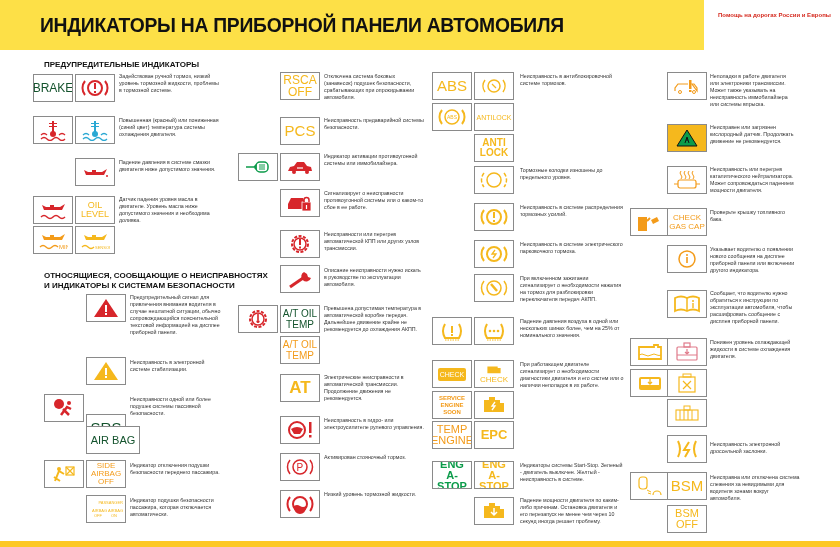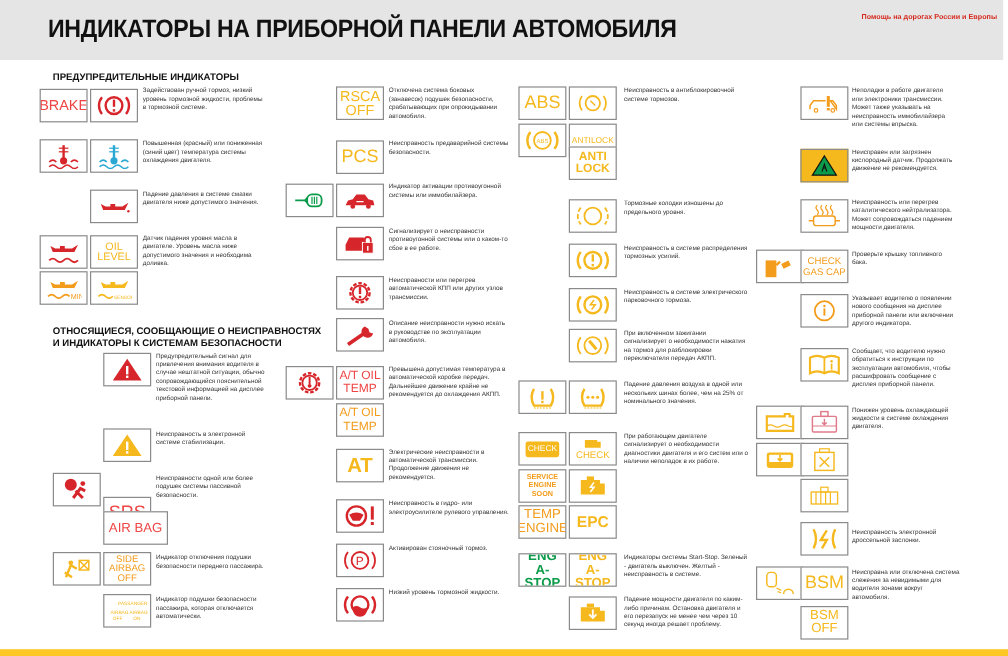--- a/index.html
+++ b/index.html
@@ -1,30 +1,30 @@
 <!DOCTYPE html>
 <html><head>
 <meta charset="utf-8">
 <style>
 *{box-sizing:border-box;margin:0;padding:0}
 body{width:840px;height:547px;background:#fff;font-family:"Liberation Sans",sans-serif;position:relative;overflow:hidden;color:#222}
-.header{position:absolute;left:0;top:0;width:836px;height:50px;background:#e5e5e5}
+.header{position:absolute;left:0;top:0;width:704px;height:50px;background:#fde047}
 .title{position:absolute;left:40px;top:13px;font-size:21px;font-weight:bold;color:#111;letter-spacing:-0.3px;transform:scaleX(0.92);transform-origin:left}
 .logo{position:absolute;left:728px;top:8px;width:110px}
 .logo-main{font-size:22px;font-weight:bold;color:#111;letter-spacing:-1px;line-height:22px;margin-left:22px}
 .logo-main .a{color:#d52a1f}
 .logo-sub{font-size:6px;color:#d52a1f;font-weight:bold;margin-top:4px;margin-left:-10px;white-space:nowrap}
 .footer{position:absolute;left:0;bottom:0;width:840px;height:6px;background:#fdc826}
 .sec{position:absolute;font-size:8px;font-weight:bold;color:#111;line-height:10px}
 .box{position:absolute;width:40px;height:28px;border:1px solid #8a8a8a;background:#fff;display:flex;align-items:center;justify-content:center;text-align:center;overflow:hidden}
 .box.t{font-size:12px;line-height:12px}
 .box.t.big{font-size:15px}
 .box.t.sm{font-size:9px;line-height:9px}
 .box.t.xs{font-size:6px;line-height:7px;font-weight:bold}
-.red{color:#ef4444}.yel{color:#f5b81d}.org{color:#f39b1a}.grn{color:#0c9b4a}
+.red{color:#14532d}.yel{color:#f5b81d}.org{color:#f39b1a}.grn{color:#0c9b4a}
 .desc{position:absolute;font-size:5.3px;line-height:7px;color:#333;width:118px}
 .box svg{width:30px;height:22px}
 </style>
 </head>
 <body>
 
 <div class="header">
   <div class="title">ИНДИКАТОРЫ НА ПРИБОРНОЙ ПАНЕЛИ АВТОМОБИЛЯ</div>
   <div class="logo">
     <div class="logo-sub">Помощь на дорогах России и Европы</div>
@@ -251,21 +251,21 @@
 </div>
 <div class="desc" style="left:520px;top:73px;width:105px">Неисправность в антиблокировочной системе тормозов.</div>
 <div class="box" style="left:432px;top:103px">
   <svg viewBox="0 0 30 22">
       <circle cx="15" cy="11" r="7" fill="none" stroke="#f5b81d" stroke-width="1.5"></circle>
       <path d="M5 4 A11 11 0 0 0 5 18 M25 4 A11 11 0 0 1 25 18" fill="none" stroke="#f5b81d" stroke-width="2"></path>
       <text x="10" y="13" font-size="5" fill="#f5b81d" font-family="Liberation Sans, sans-serif">ABS</text>
     </svg>
 </div>
 <div class="box t sm yel" style="left:474px;top:103px;font-size:7px">ANTILOCK</div>
-<div class="box t yel" style="left:474px;top:122px;font-weight:bold;font-size:10px;line-height:10px">ANTI LOCK</div>
+<div class="box t yel" style="left:474px;top:134px;font-weight:bold;font-size:10px;line-height:10px">ANTI LOCK</div>
 
 <div class="box" style="left:474px;top:166px">
   <svg viewBox="0 0 30 22">
       <circle cx="15" cy="11" r="7" fill="none" stroke="#f5b81d" stroke-width="1.5"></circle>
       <path d="M5 4 A11 11 0 0 0 5 18 M25 4 A11 11 0 0 1 25 18" fill="none" stroke="#f5b81d" stroke-width="1.5" stroke-dasharray="4 2"></path>
     </svg>
 </div>
 <div class="desc" style="left:520px;top:167px;width:105px">Тормозные колодки изношены до предельного уровня.</div>
 
 <div class="box" style="left:474px;top:203px">

